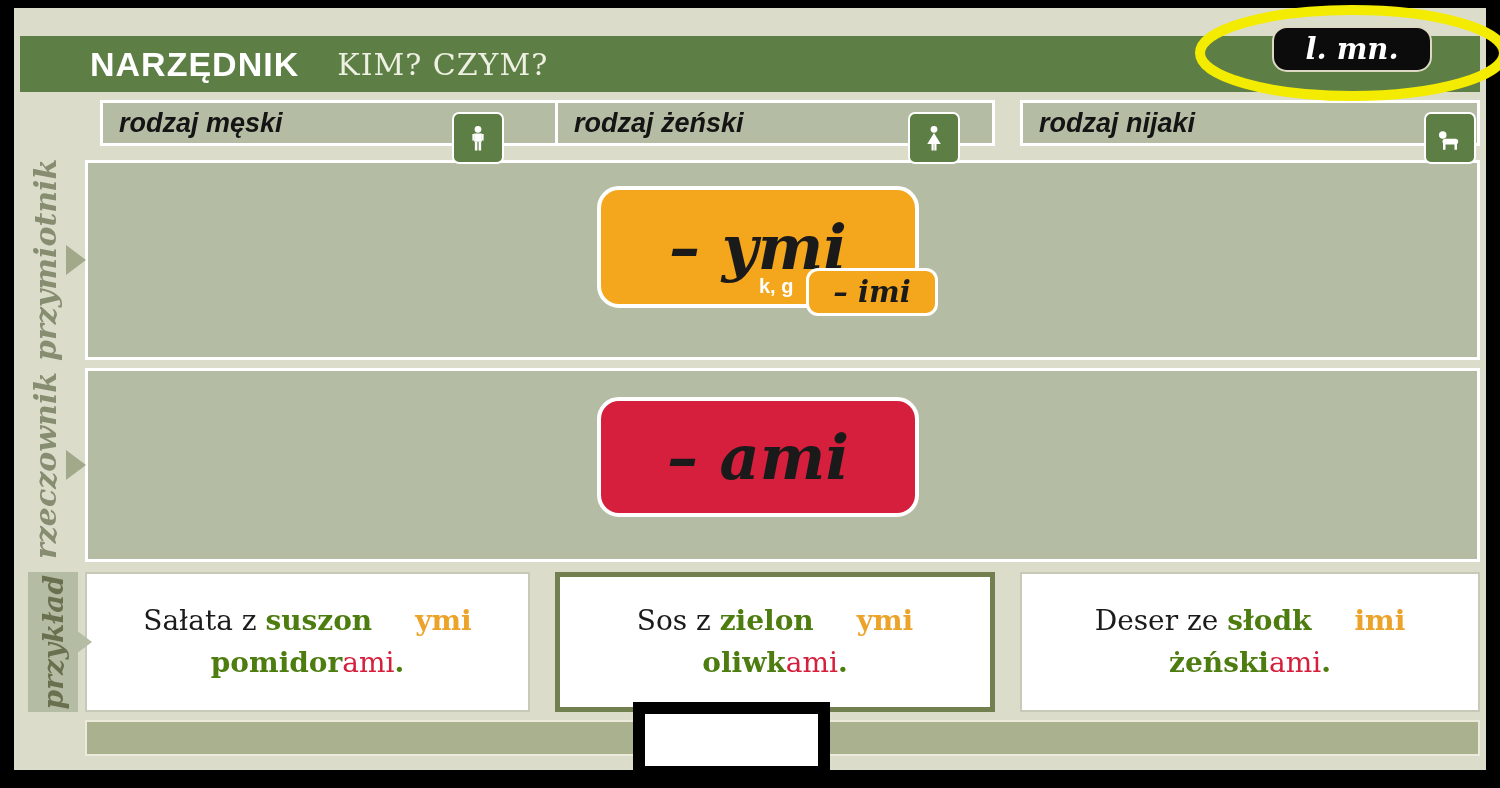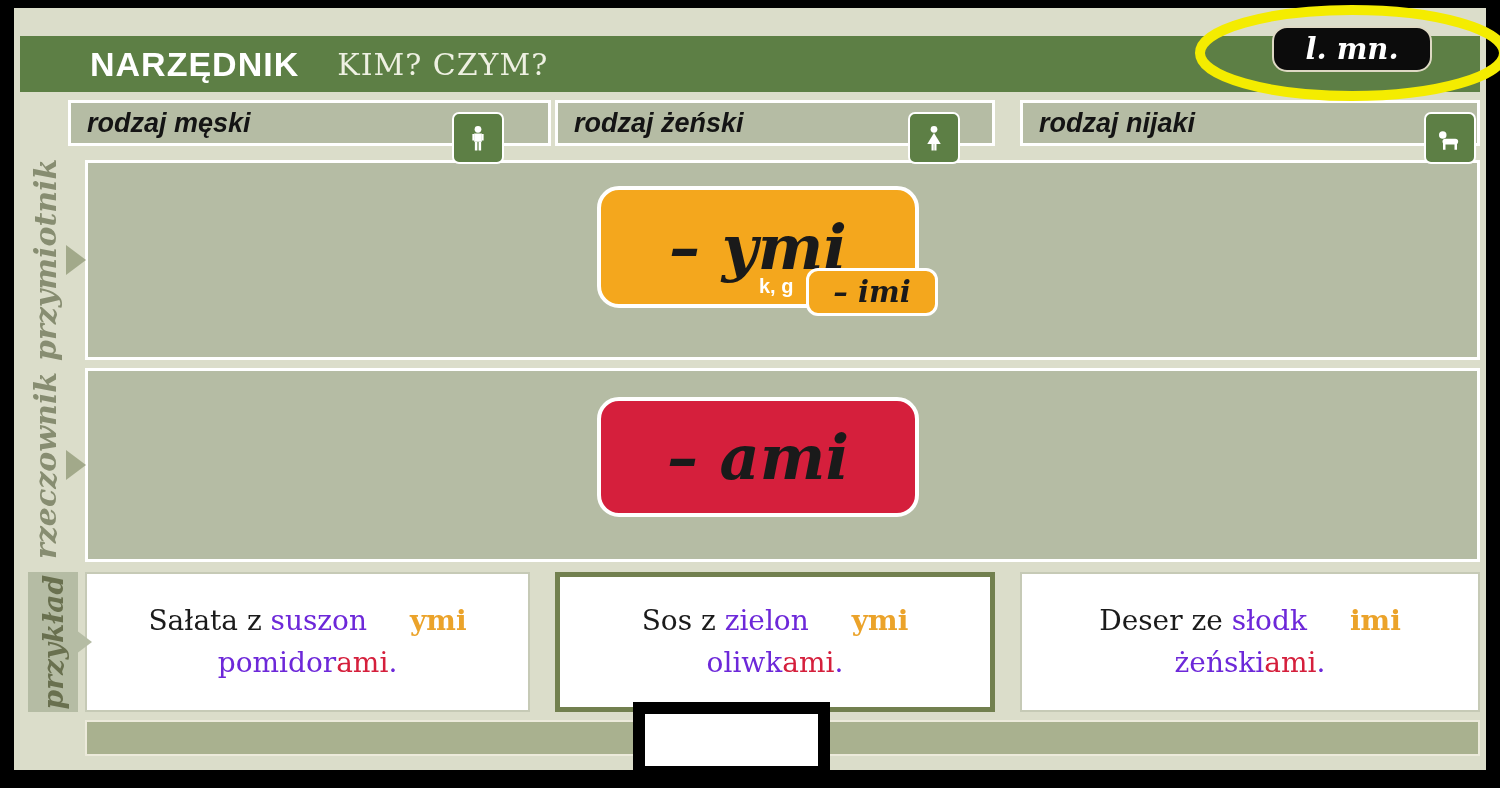--- a/index.html
+++ b/index.html
@@ -53,21 +53,21 @@
   .arrow{position:absolute;width:0;height:0;border-top:15px solid transparent;border-bottom:15px solid transparent;
          border-left:20px solid #a2a98a;z-index:2;}
 
   
   .example-box{position:absolute;top:572px;height:140px;background:#ffffff;border:2px solid #c6cab6;
                box-sizing:border-box;display:flex;flex-direction:column;justify-content:center;
                text-align:center;gap:4px;}
   .example-box.highlight{border:5px solid #72804f;}
   .ex-line{font:400 28px "DejaVu Serif",serif;color:#1b1b1b;line-height:38px;}
   .seg-plain{font-weight:400;color:#1b1b1b;}
-  .seg-stem{font-weight:400;color:#6d28d9;}
+  .seg-stem{font-weight:700;color:#4d7c0f;}
   .seg-adj{font-weight:700;color:#eba32a;margin-left:43px;}
   .seg-noun{font-weight:400;color:#d51f3c;}
 
   
   .bottom-bar{position:absolute;left:85px;top:720px;width:1395px;height:36px;background:#a9b18f;
               border:2px solid #eceadb;box-sizing:border-box;}
   .answer-box{position:absolute;left:633px;top:702px;width:197px;height:76px;background:#ffffff;
               border:12px solid #000000;box-sizing:border-box;z-index:8;}
 </style>
 </head>
@@ -80,21 +80,21 @@
     <span class="header-title">NARZĘDNIK</span>
     <span class="header-question">KIM? CZYM?</span>
   </div>
   <div class="badge">
     <span>l. mn.</span>
   </div>
   <svg class="ellipse-annot" width="330" height="100" viewBox="0 0 330 100">
     <ellipse cx="165" cy="51" rx="152" ry="43" fill="none" stroke="#f4ec00" stroke-width="10"></ellipse>
   </svg>
 
-  <div class="col-head" style="left:68px;width:483px;">
+  <div class="col-head" style="left:100px;width:483px;">
     <span>rodzaj męski</span>
   </div>
   <div class="col-head" style="left:1020px;width:460px;">
     <span>rodzaj nijaki</span>
   </div>
   <div class="col-head" style="left:555px;width:440px;">
     <span>rodzaj żeński</span>
   </div>
 
   <div class="g-icon" style="left:452px;top:112px;">

